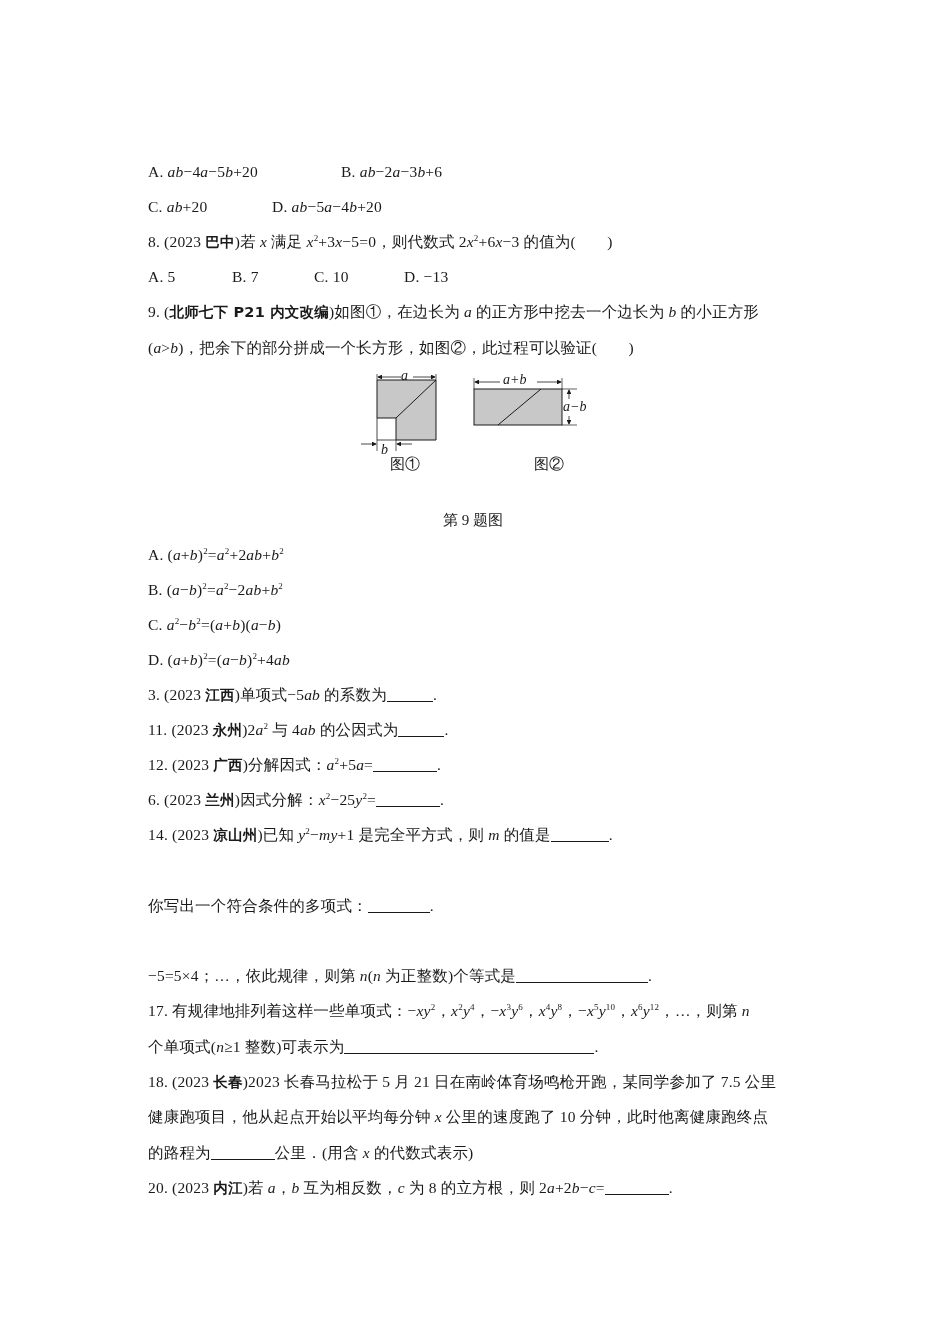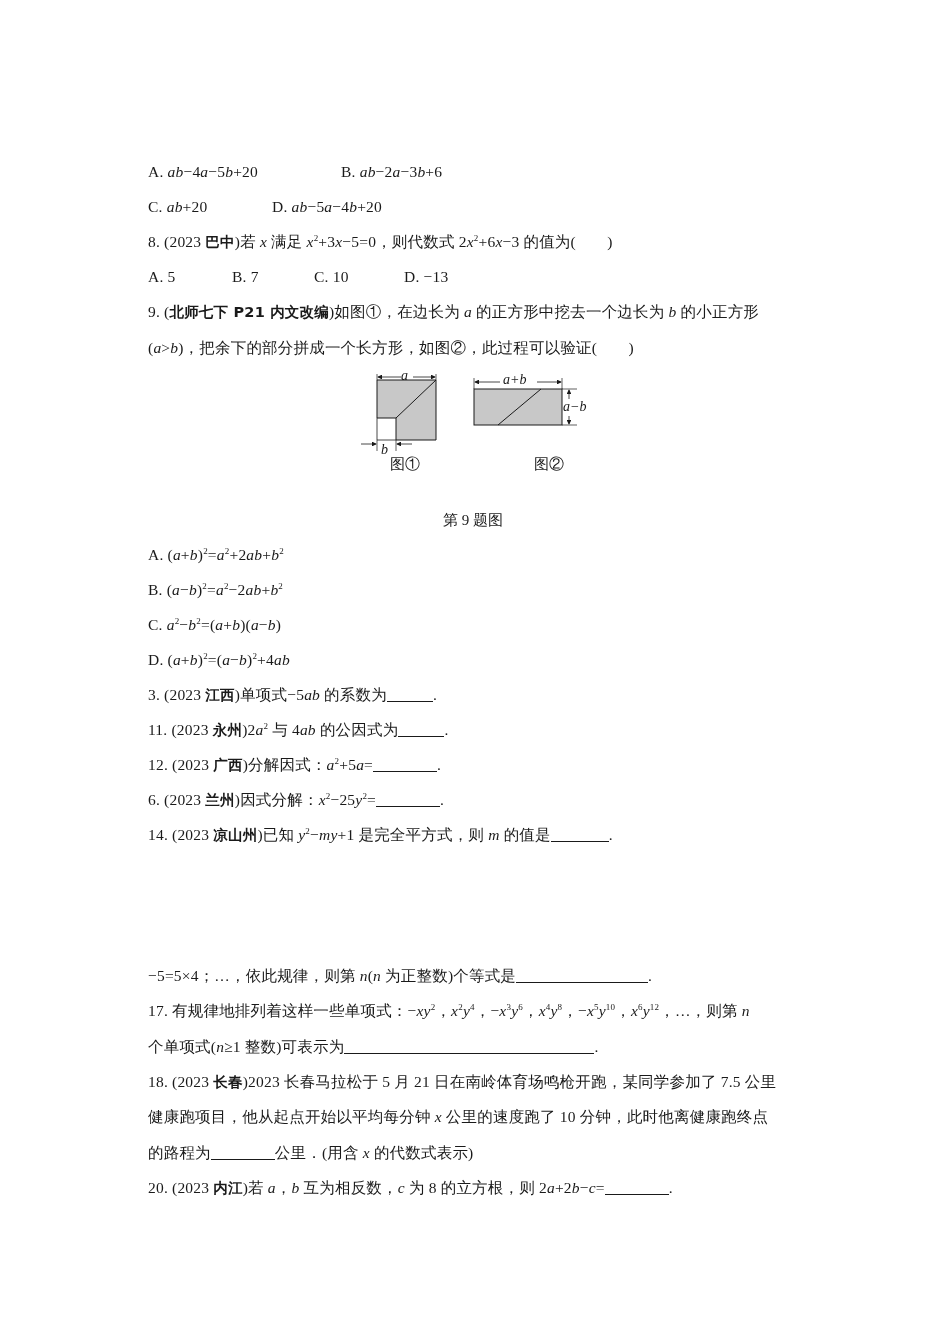--- a/index.html
+++ b/index.html
@@ -106,20 +106,23 @@
   </div>
 
   <div class="line" style="top:790px;">
     <span>6.</span> (<span>2023</span> <span class="src">兰州</span>)因式分解：<i>x</i><sup>2</sup>−25<i>y</i><sup>2</sup>=<span class="blank" style="width:64px;"></span>.
   </div>
 
   <div class="line" style="top:825px;">
     <span>14.</span> (<span>2023</span> <span class="src">凉山州</span>)已知 <i>y</i><sup>2</sup>−<i>my</i>+1 是完全平方式，则 <i>m</i> 的值是<span class="blank" style="width:58px;"></span>.
   </div>
 
+  <div class="line" style="top:896px;">
+    你写出一个符合条件的多项式：<span class="blank" style="width:62px;"></span>.
+  </div>
 
   <div class="line" style="top:966px;">
     −5=5×4；…，依此规律，则第 <i>n</i>(<i>n</i> 为正整数)个等式是<span class="blank" style="width:132px;"></span>.
   </div>
 
   <div class="line" style="top:1001px;font-family:Liberation Serif, serif;">
     <span>17.</span> 有规律地排列着这样一些单项式：−<i>xy</i><sup>2</sup>，<i>x</i><sup>2</sup><i>y</i><sup>4</sup>，−<i>x</i><sup>3</sup><i>y</i><sup>6</sup>，<i>x</i><sup>4</sup><i>y</i><sup>8</sup>，−<i>x</i><sup>5</sup><i>y</i><sup>10</sup>，<i>x</i><sup>6</sup><i>y</i><sup>12</sup>，…，则第 <i>n</i>
   </div>
   <div class="line" style="top:1037px;">
     个单项式(<i>n</i>≥1 整数)可表示为<span class="blank" style="width:250px;"></span>.

